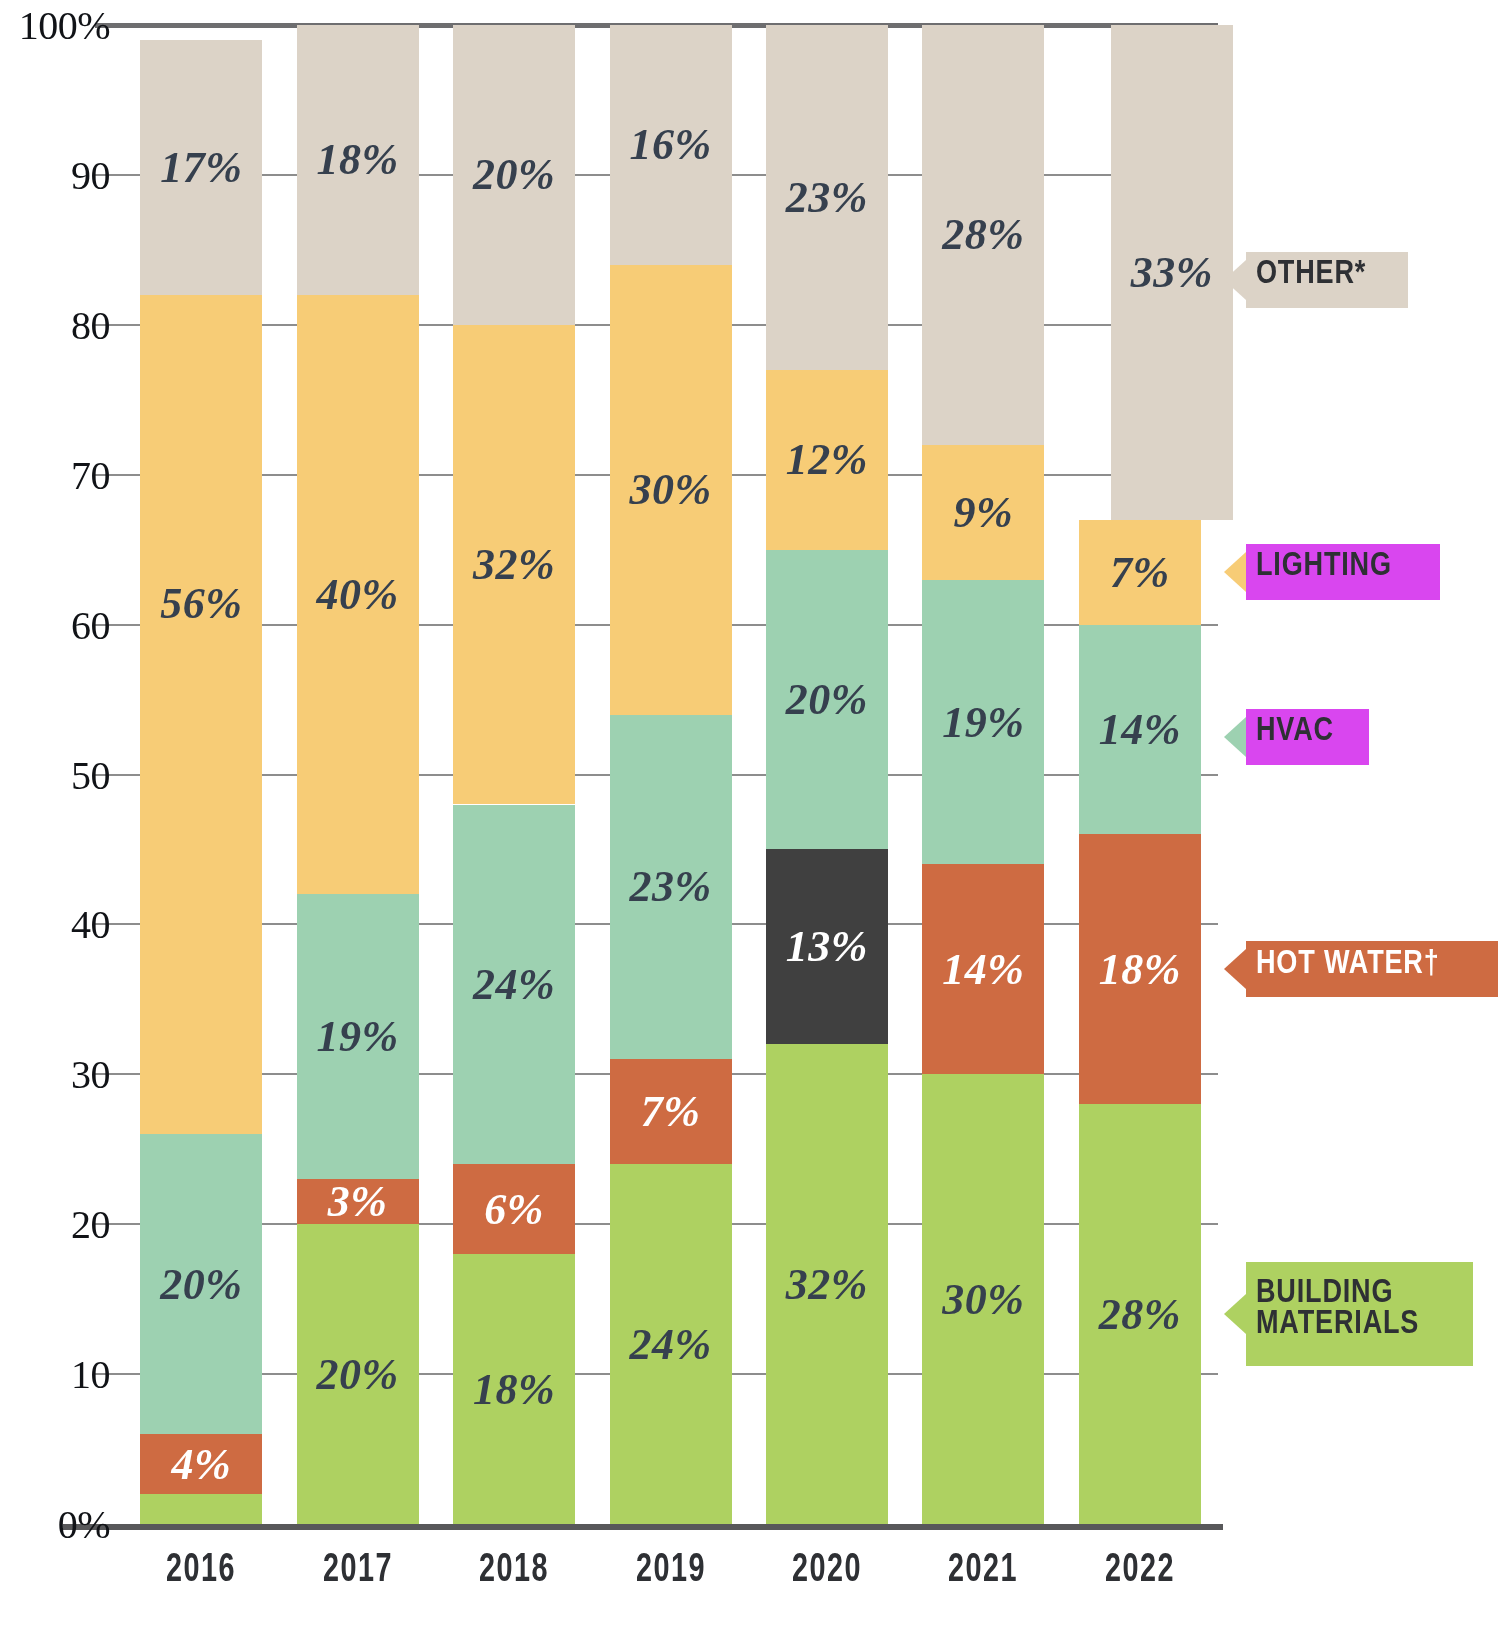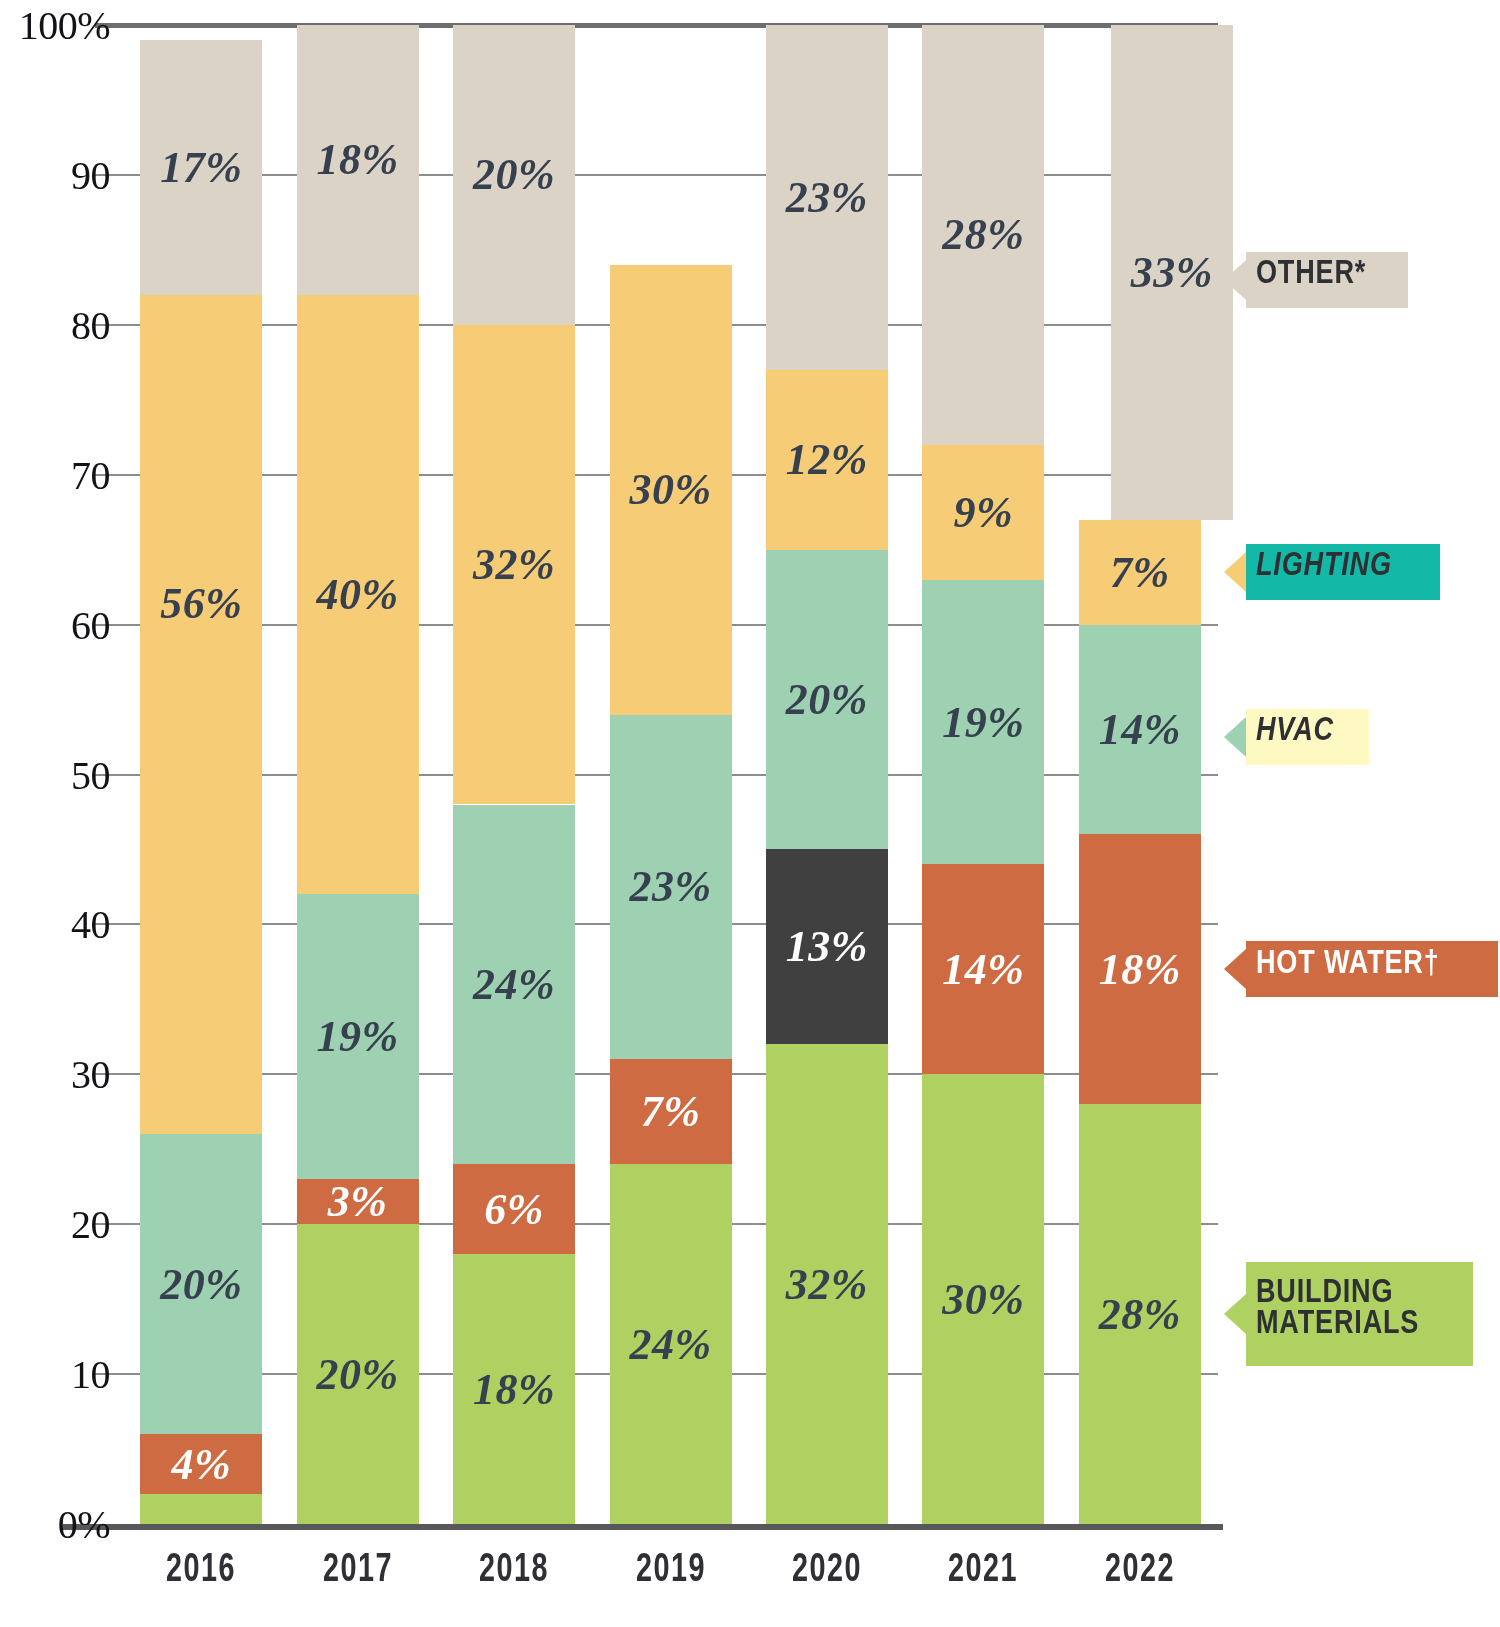--- a/index.html
+++ b/index.html
@@ -208,20 +208,23 @@
           <span class="seg-label">24%</span>
         </div>
         <div class="seg" style="background: rgb(206, 107, 66); height: 104.93px; bottom: 359.76px;">
           <span class="seg-label light">7%</span>
         </div>
         <div class="seg" style="background: rgb(157, 209, 177); height: 344.77px; bottom: 464.69px;">
           <span class="seg-label">23%</span>
         </div>
         <div class="seg" style="background: rgb(247, 204, 118); height: 449.7px; bottom: 809.46px;">
           <span class="seg-label">30%</span>
+        </div>
+        <div class="seg" style="background: rgb(220, 211, 199); height: 239.84px; bottom: 1259.16px;">
+          <span class="seg-label">16%</span>
         </div>
       </div>
       <div class="bar" style="left: 642.929px; height: 1499px;">
         <div class="seg" style="background: rgb(174, 209, 97); height: 479.68px; bottom: 0px;">
           <span class="seg-label">32%</span>
         </div>
         <div class="seg" style="background: #404040; height: 194.87px; bottom: 479.68px;">
           <span class="seg-label light">13%</span>
         </div>
         <div class="seg" style="background: rgb(157, 209, 177); height: 299.8px; bottom: 674.55px;">
@@ -293,27 +296,27 @@
     </div>
   <div id="legend-layer">
       <div class="callout" style="left: 1224px; top: 251.83px;">
         <div class="callout-arrow" style="border-right-color: rgb(220, 211, 199);"></div>
         <div class="callout-box" style="background: rgb(220, 211, 199);">
           <span class="callout-text">OTHER*</span>
         </div>
       </div>
       <div class="callout" style="left: 1224px; top: 544.135px;">
         <div class="callout-arrow" style="border-right-color: rgb(247, 204, 118);"></div>
-        <div class="callout-box" style="background: #14b8a6; font-style: italic;">
+        <div class="callout-box" style="background: #d946ef;">
           <span class="callout-text">LIGHTING</span>
         </div>
       </div>
       <div class="callout" style="left: 1224px; top: 709.025px;">
         <div class="callout-arrow" style="border-right-color: rgb(157, 209, 177);"></div>
-        <div class="callout-box" style="background: #fef9c3; font-style: italic;">
+        <div class="callout-box" style="background: #d946ef;">
           <span class="callout-text">HVAC</span>
         </div>
       </div>
       <div class="callout" style="left: 1224px; top: 941.37px;">
         <div class="callout-arrow" style="border-right-color: rgb(206, 107, 66);"></div>
         <div class="callout-box" style="background: rgb(206, 107, 66);">
           <span class="callout-text light">HOT WATER†</span>
         </div>
       </div>
       <div class="callout two-line" style="left: 1224px; top: 1262.14px; justify-content: center;">

